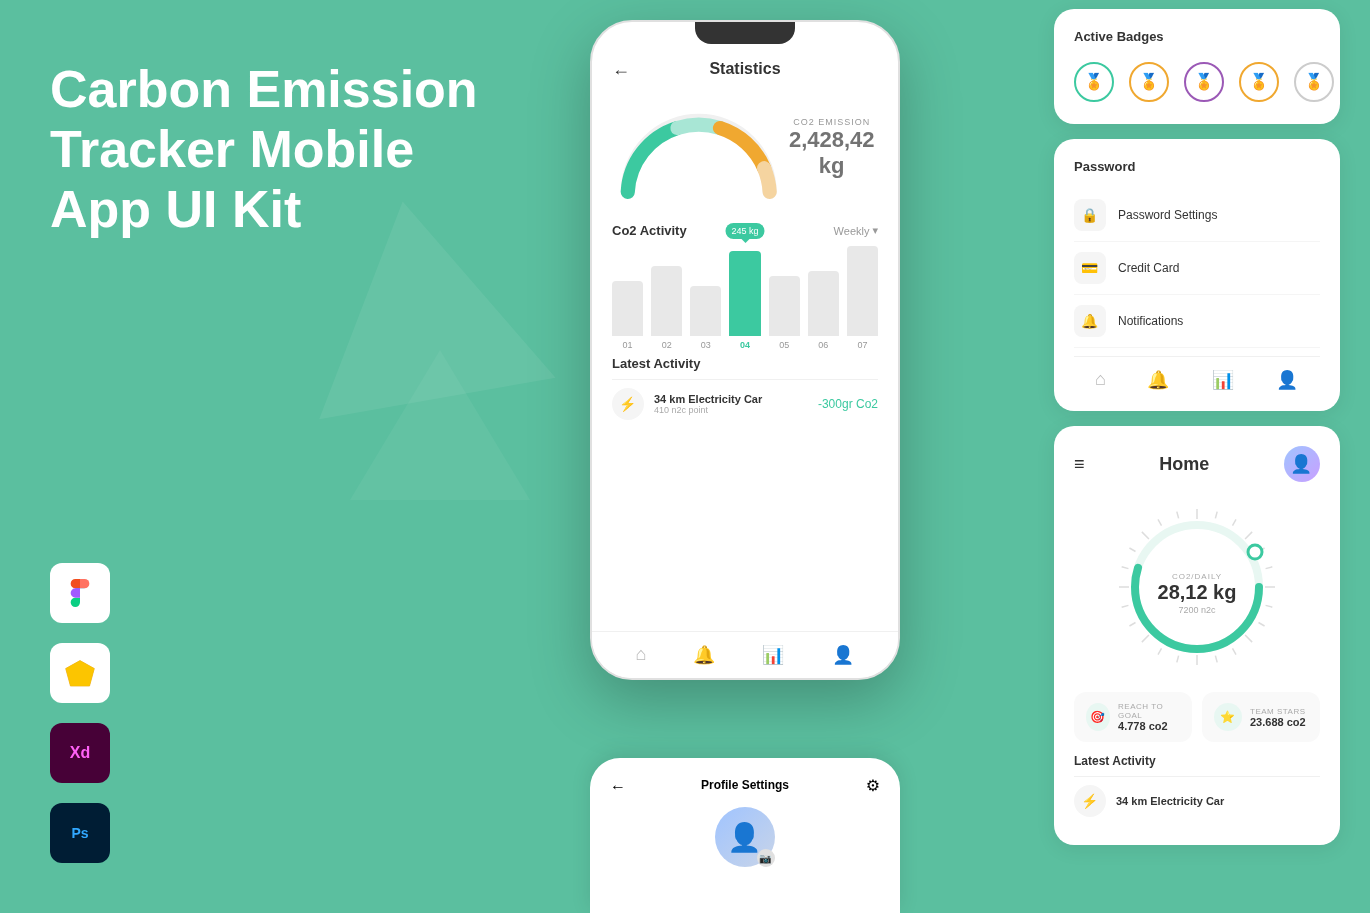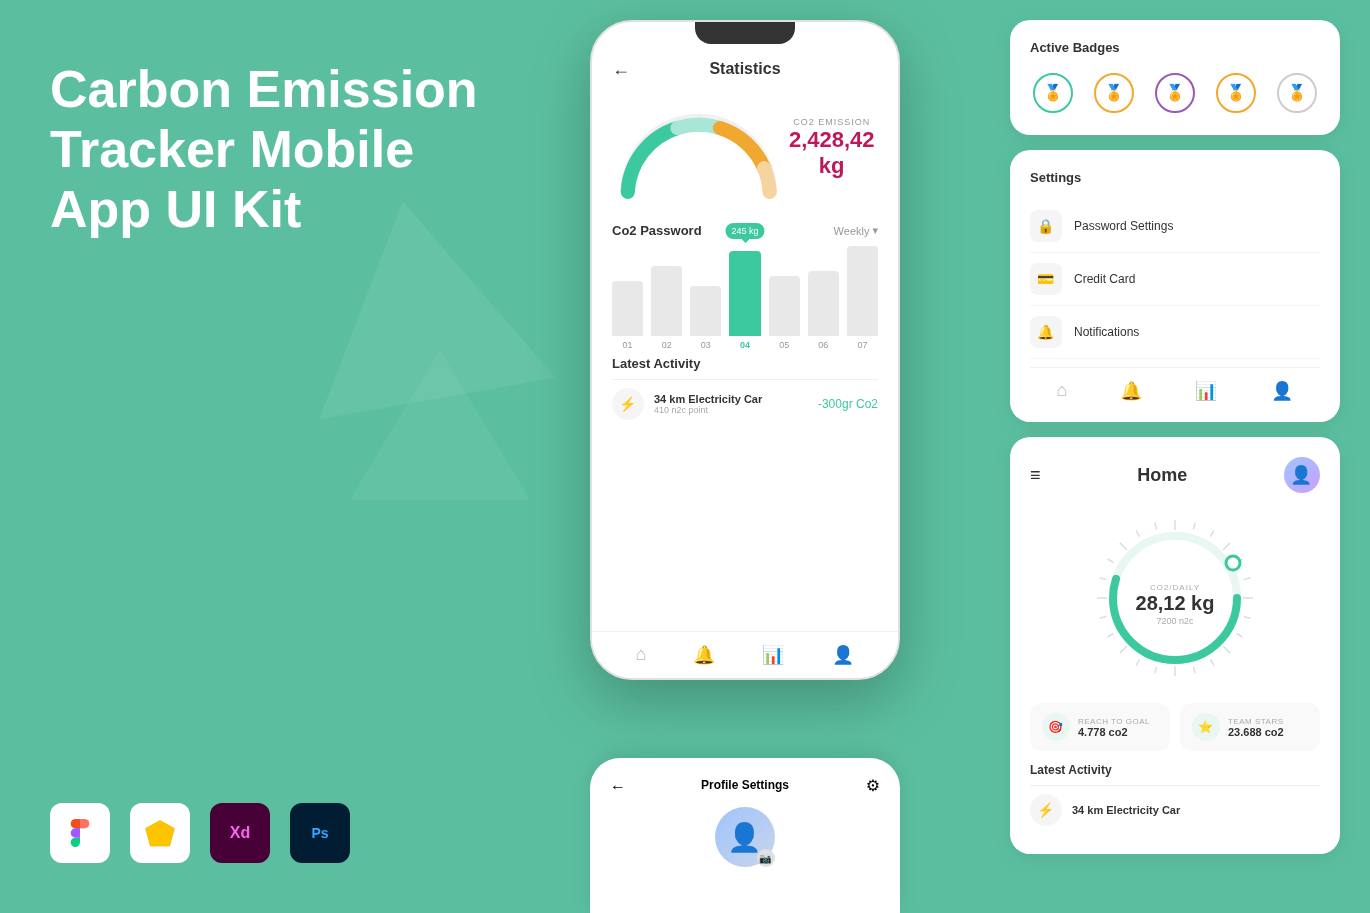--- a/index.html
+++ b/index.html
@@ -111,21 +111,21 @@
     }
     .gauge-label .co2-text {
       font-size: 9px;
       color: #999;
       letter-spacing: 1px;
       text-transform: uppercase;
     }
     .gauge-label .co2-value {
       font-size: 22px;
       font-weight: 700;
-      color: #be185d;
+      color: #737373;
     }
 
     
     .section-header {
       display: flex;
       justify-content: space-between;
       align-items: center;
       margin-bottom: 12px;
     }
     .section-title {
@@ -229,22 +229,22 @@
     .nav-icon {
       font-size: 18px;
       color: #bbb;
     }
     .nav-icon.active { color: #3cc9a0; }
 
     
     .right-panel {
       position: absolute;
       right: 30px;
-      top: 20px;
-      width: 330px;
+      top: 9px;
+      width: 286px;
     }
 
     .card {
       background: white;
       border-radius: 20px;
       padding: 20px;
       box-shadow: 0 4px 20px rgba(0,0,0,0.08);
       margin-bottom: 15px;
     }
 
@@ -431,20 +431,21 @@
       font-size: 10px;
     }
 
     
     .tools-row {
       position: absolute;
       bottom: 50px;
       left: 50px;
       display: flex;
       gap: 20px;
+      flex-direction: column;
     }
 
     
     .deco-triangle1 {
       position: absolute;
       left: 300px;
       top: 200px;
       width: 0;
       height: 0;
       border-left: 120px solid transparent;
@@ -522,21 +523,21 @@
 
           <path d="M 193 80 A 90 90 0 0 1 200 110" fill="none" stroke="#f5d4a0" stroke-width="18" stroke-linecap="round"></path>
         </svg>
         <div class="gauge-label">
           <div class="co2-text">CO2 EMISSION</div>
           <div class="co2-value">2,428,42 kg</div>
         </div>
       </div>
 
       <div class="section-header">
-        <span class="section-title">Co2 Password</span>
+        <span class="section-title">Co2 Activity</span>
         <span class="weekly-badge">
           <span>Weekly</span> ▾
         </span>
       </div>
 
       <div class="bar-chart">
         <div class="bar-item">
           <div class="bar bar-gray" style="height:55px;"></div>
           <span class="bar-label">01</span>
         </div>
@@ -619,21 +620,21 @@
       <div class="badge-item">
         <div class="badge-circle" style="border-color:#f0a830;color:#f0a830;">🏅</div>
       </div>
       <div class="badge-item">
         <div class="badge-circle" style="border-color:#ccc;color:#ccc;">🏅</div>
       </div>
     </div>
   </div>
 
   <div class="card">
-    <div class="card-title">Settings</div>
+    <div class="card-title">Password</div>
     <div class="settings-item">
       <div class="settings-icon">🔒</div>
       <span class="settings-label">Password Settings</span>
     </div>
     <div class="settings-item">
       <div class="settings-icon">💳</div>
       <span class="settings-label">Credit Card</span>
     </div>
     <div class="settings-item">
       <div class="settings-icon">🔔</div>

